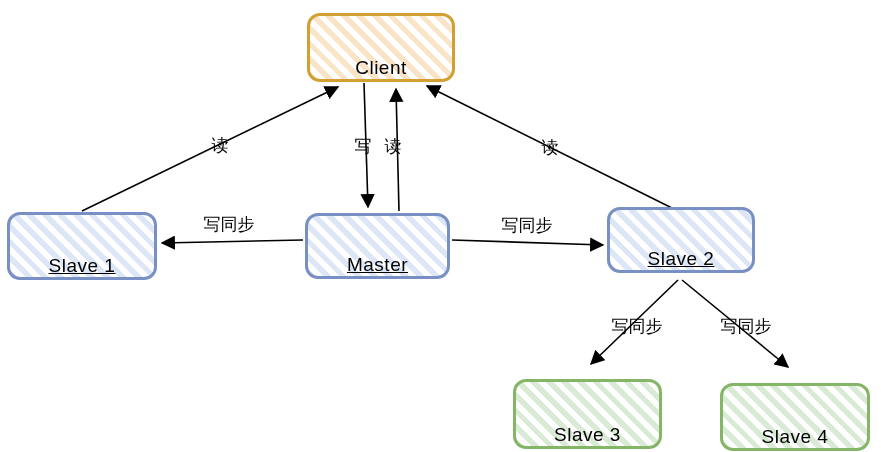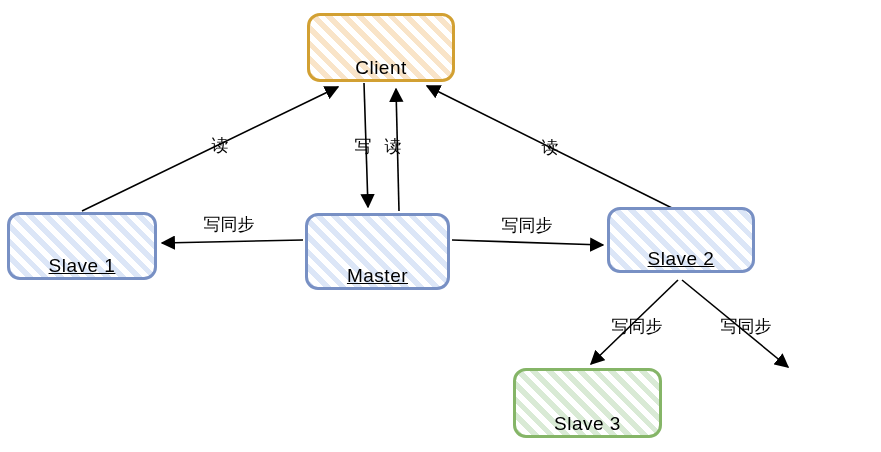--- a/index.html
+++ b/index.html
@@ -33,23 +33,24 @@
     background: repeating-linear-gradient(45deg, #f9e4c8 0 5.5px, #ffffff 5.5px 11px);
   }
   .node-blue {
     border: 3px solid #7890c4;
     background: repeating-linear-gradient(45deg, #dce6f7 0 5.5px, #ffffff 5.5px 11px);
     text-decoration: underline;
   }
   .node-green {
     border: 3px solid #85b567;
     background: repeating-linear-gradient(45deg, #d9ead5 0 5.5px, #ffffff 5.5px 11px);
+    margin-top: 11px;
   }
   .node-client { left: 307px; top: 13px;  width: 148px; height: 69px; }
-  .node-master { left: 305px; top: 213px; width: 145px; height: 77px; }
+  .node-master { left: 305px; top: 213px; width: 145px; height: 66px; }
   .node-slave1 { left: 7px;   top: 212px; width: 150px; height: 68px; }
   .node-slave2 { left: 607px; top: 207px; width: 148px; height: 66px; }
   .node-slave3 { left: 513px; top: 368px; width: 149px; height: 70px; }
   .node-slave4 { left: 720px; top: 372px; width: 150px; height: 68px; }
   .edge-label {
     position: absolute;
     transform: translate(-50%, -50%);
     font-size: 17px;
     color: #000000;
     white-space: nowrap;
@@ -93,20 +94,23 @@
   </div>
   <div class="node node-blue node-slave1">
     <span>Slave 1</span>
   </div>
   <div class="node node-blue node-slave2">
     <span>Slave 2</span>
   </div>
   <div class="node node-green node-slave3">
     <span>Slave 3</span>
   </div>
+  <div class="node node-green node-slave4">
+    <span>Slave 4</span>
+  </div>
 
   <div class="edge-label lbl-read-left">读</div>
   <div class="edge-label lbl-write-mid">写</div>
   <div class="edge-label lbl-read-mid">读</div>
   <div class="edge-label lbl-read-right">读</div>
   <div class="edge-label lbl-sync-left">写同步</div>
   <div class="edge-label lbl-sync-right">写同步</div>
   <div class="edge-label lbl-sync-s3">写同步</div>
   <div class="edge-label lbl-sync-s4">写同步</div>
 

